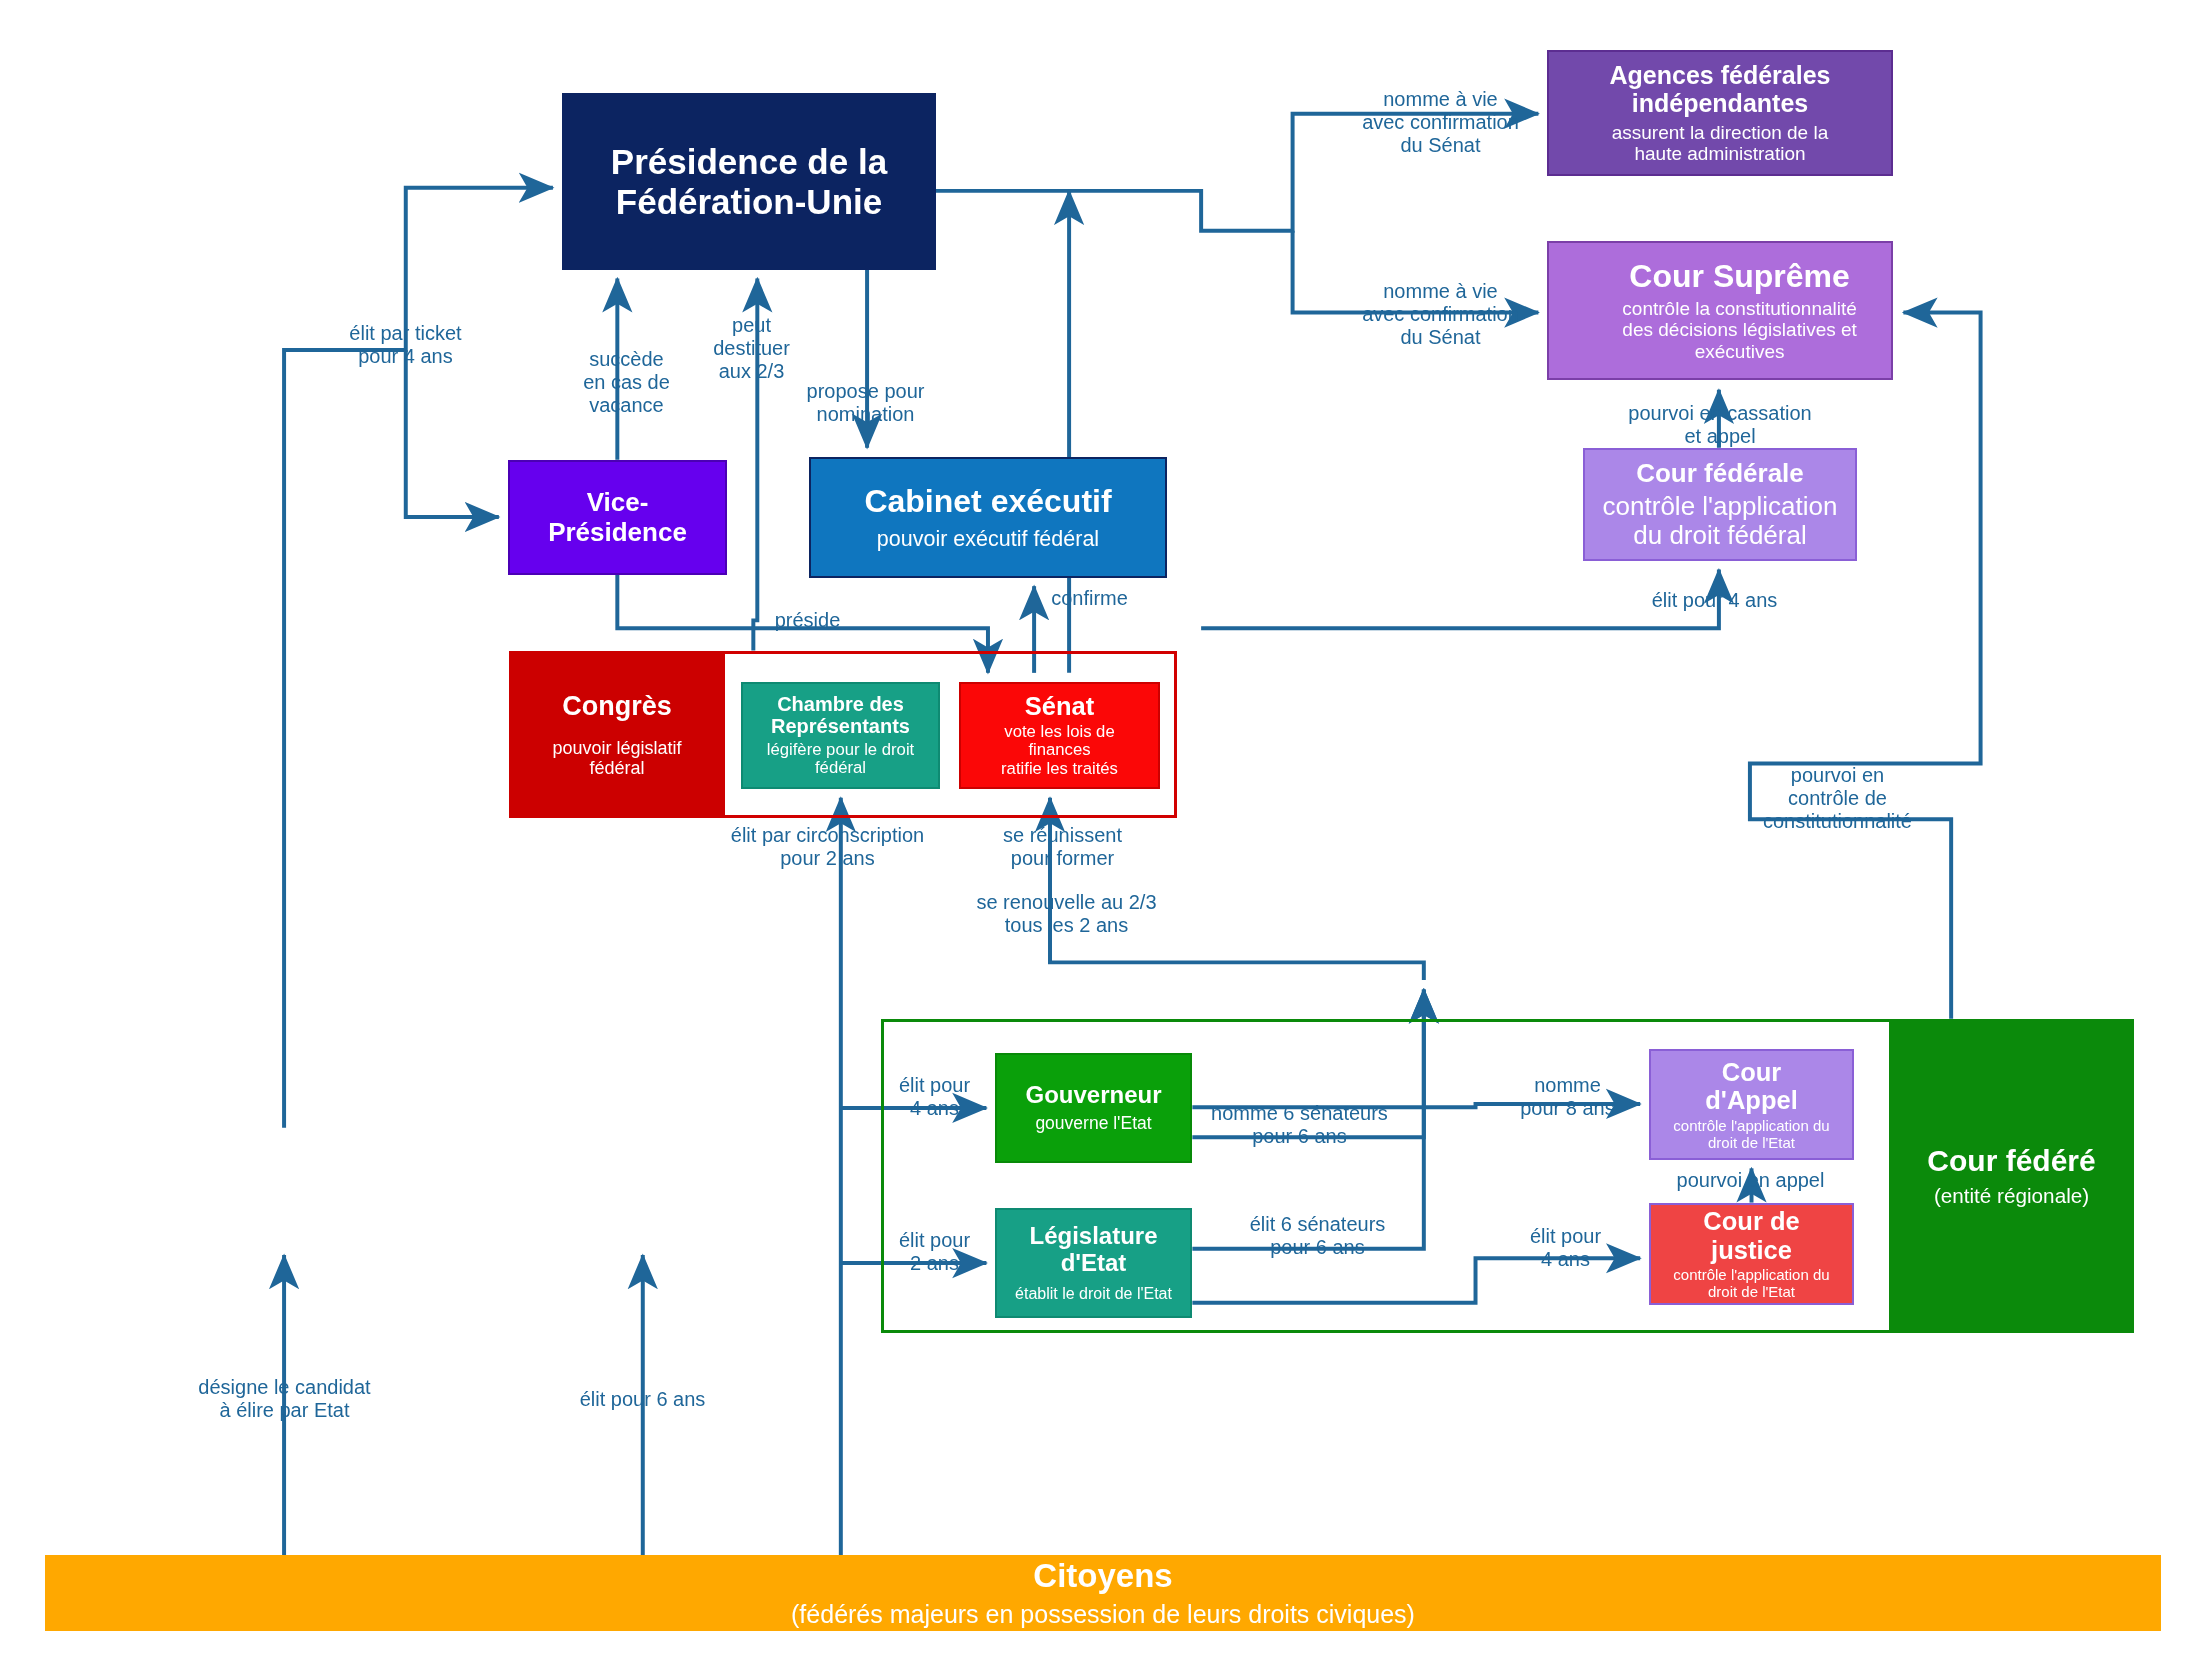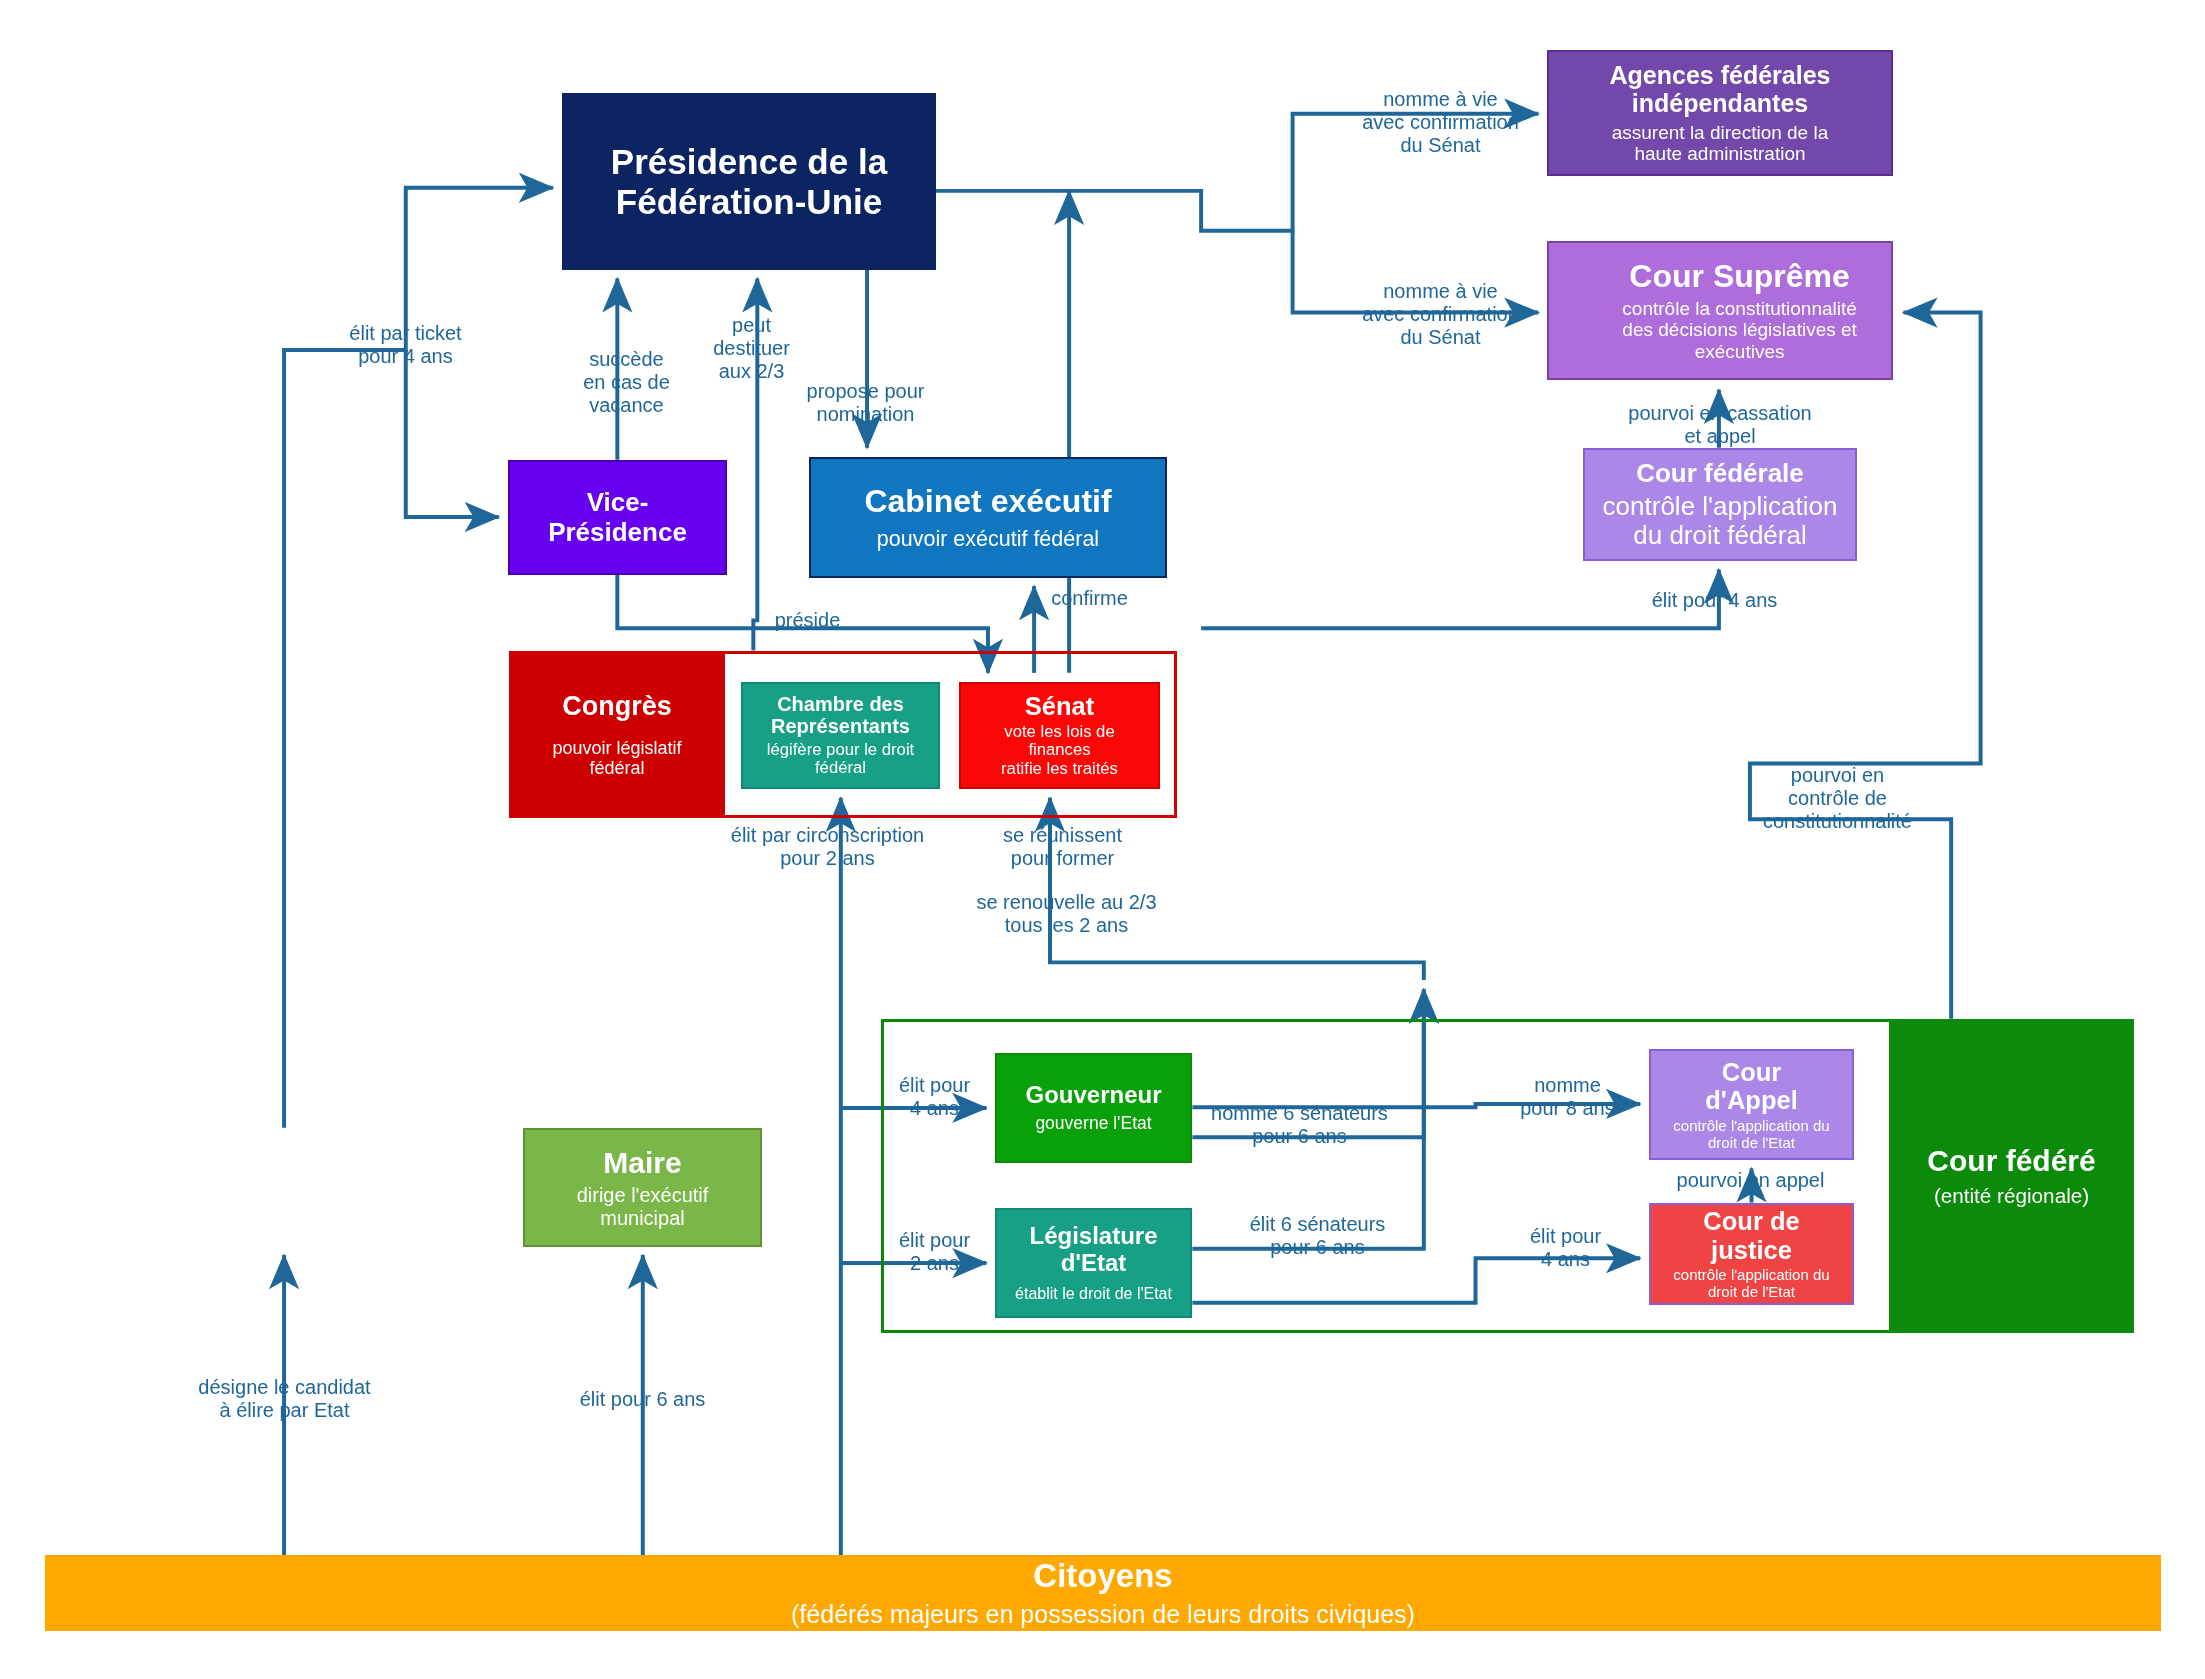--- a/index.html
+++ b/index.html
@@ -239,25 +239,20 @@
   </div>
 
   <div class="box" id="cour-justice">
     <span class="t" style="white-space:pre-line">Cour de
 justice</span>
     <span class="s" style="white-space:pre-line">contrôle l'application du
 droit de l'Etat</span>
   </div>
 
 
-  <div class="box" id="maire">
-    <span class="t" style="white-space:pre-line">Maire</span>
-    <span class="s" style="white-space:pre-line">dirige l'exécutif
-municipal</span>
-  </div>
 
   <div class="box" id="citoyens">
     <span class="t" style="white-space:pre-line">Citoyens</span>
     <span class="s" style="white-space:pre-line">(fédérés majeurs en possession de leurs droits civiques)</span>
   </div>
 
   <div class="lbl" id="l-nomme-agences">nomme à vie
 avec confirmation
 du Sénat</div>
   <div class="lbl" id="l-nomme-cs">nomme à vie

